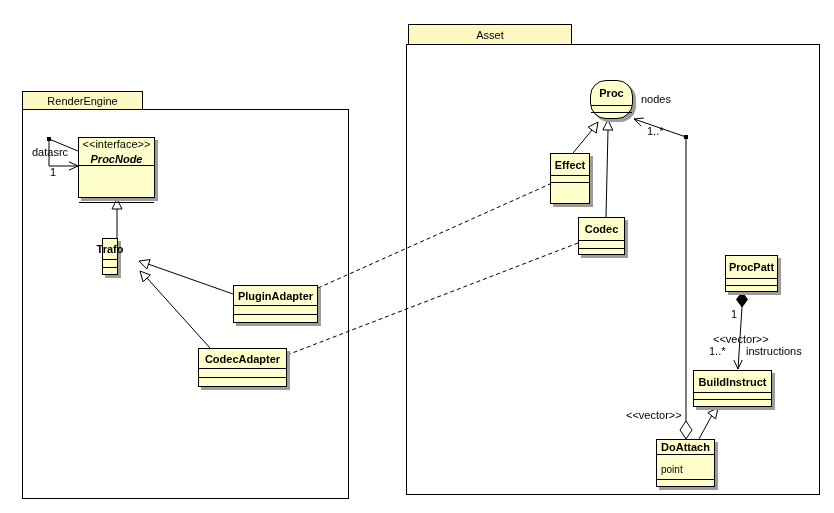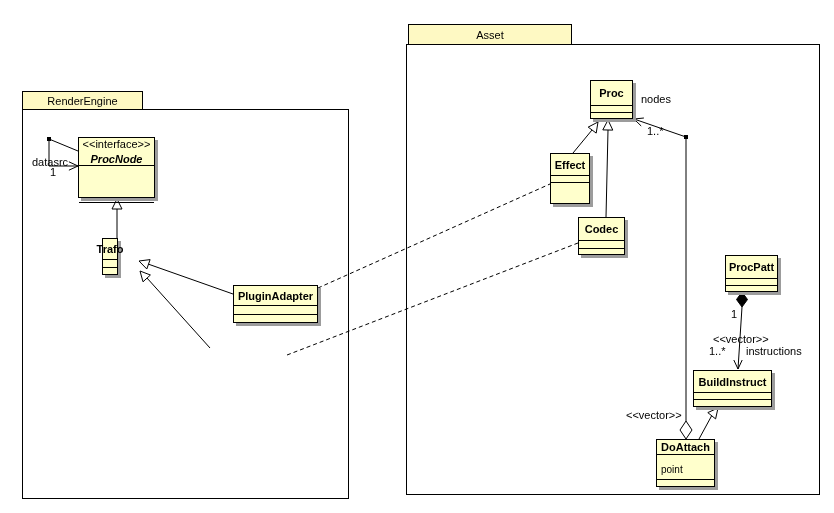--- a/index.html
+++ b/index.html
@@ -108,22 +108,27 @@
     <div class="cls-row" style="height:7px;"></div>
     <div class="cls-row grow"></div>
   </div>
 
   <div class="cls" style="left:233px;top:285px;width:85px;height:38px;">
     <div class="cls-title" style="height:19px;">PluginAdapter</div>
     <div class="cls-row" style="height:8px;"></div>
     <div class="cls-row grow"></div>
   </div>
 
+  <div class="cls" style="left:198px;top:348px;width:89px;height:39px;">
+    <div class="cls-title" style="height:19px;">CodecAdapter</div>
+    <div class="cls-row" style="height:8px;"></div>
+    <div class="cls-row grow"></div>
+  </div>
 
-  <div class="cls" style="left:590px;top:80px;width:43px;height:39px;">
+  <div class="cls" style="left:590px;top:80px;width:43px;height:39px;border-radius:16px;">
     <div class="cls-title" style="height:24px;">Proc</div>
     <div class="cls-row" style="height:6px;"></div>
     <div class="cls-row grow"></div>
   </div>
 
   <div class="cls" style="left:550px;top:153px;width:40px;height:51px;">
     <div class="cls-title" style="height:21px;">Effect</div>
     <div class="cls-row" style="height:6px;"></div>
     <div class="cls-row grow"></div>
   </div>
@@ -145,21 +150,21 @@
     <div class="cls-row" style="height:6px;"></div>
     <div class="cls-row grow"></div>
   </div>
 
   <div class="cls" style="left:656px;top:439px;width:59px;height:48px;gap:6px;">
     <div class="cls-title" style="height:18px;">DoAttach</div>
     <div class="cls-attr" style="height:19px;">point</div>
     <div class="cls-row grow"></div>
   </div>
 
-  <div class="lbl" style="left:32px;top:156px;text-align:center;">datasrc</div>
+  <div class="lbl" style="left:32px;top:146px;text-align:center;">datasrc</div>
   <div class="lbl" style="left:50px;top:166px;">1</div>
 
   <div class="lbl" style="left:641px;top:93px;">nodes</div>
   <div class="lbl" style="left:647px;top:125px;">1..*</div>
   <div class="lbl" style="left:626px;top:409px;">&lt;&lt;vector&gt;&gt;</div>
 
   <div class="lbl" style="left:731px;top:308px;">1</div>
   <div class="lbl" style="left:713px;top:333px;">&lt;&lt;vector&gt;&gt;</div>
   <div class="lbl" style="left:709px;top:345px;">1..*</div>
   <div class="lbl" style="left:746px;top:345px;">instructions</div>

